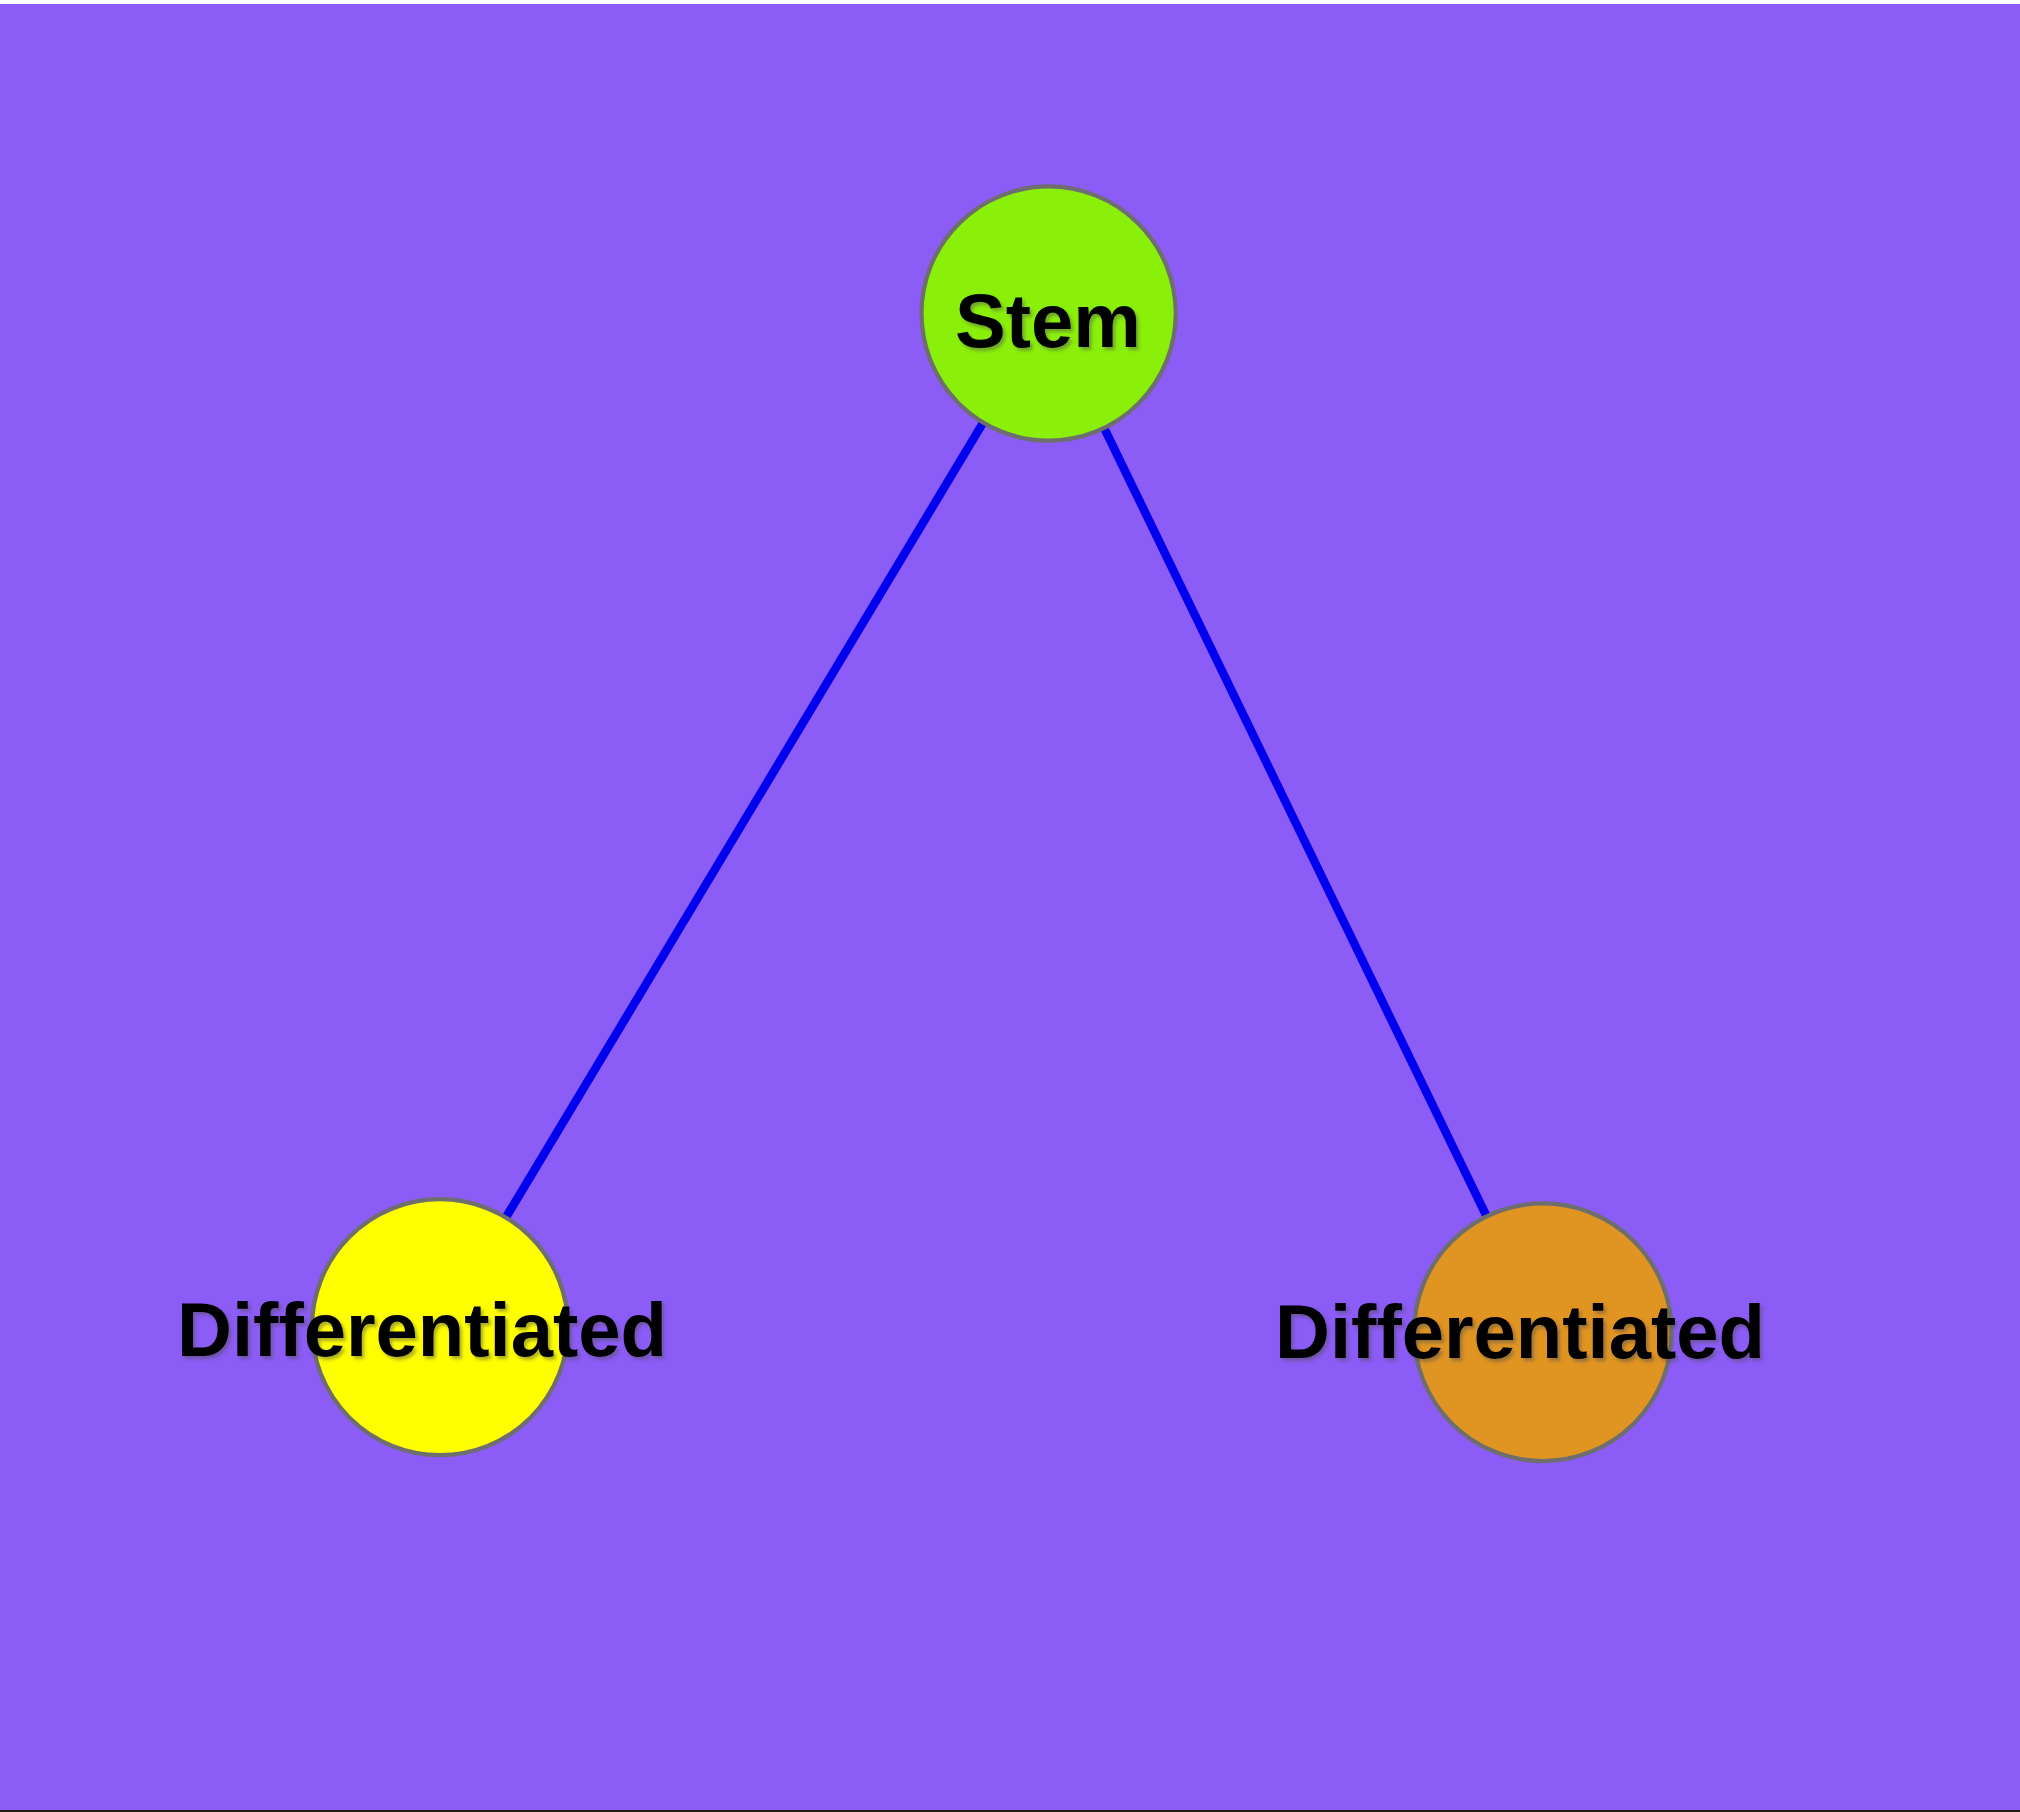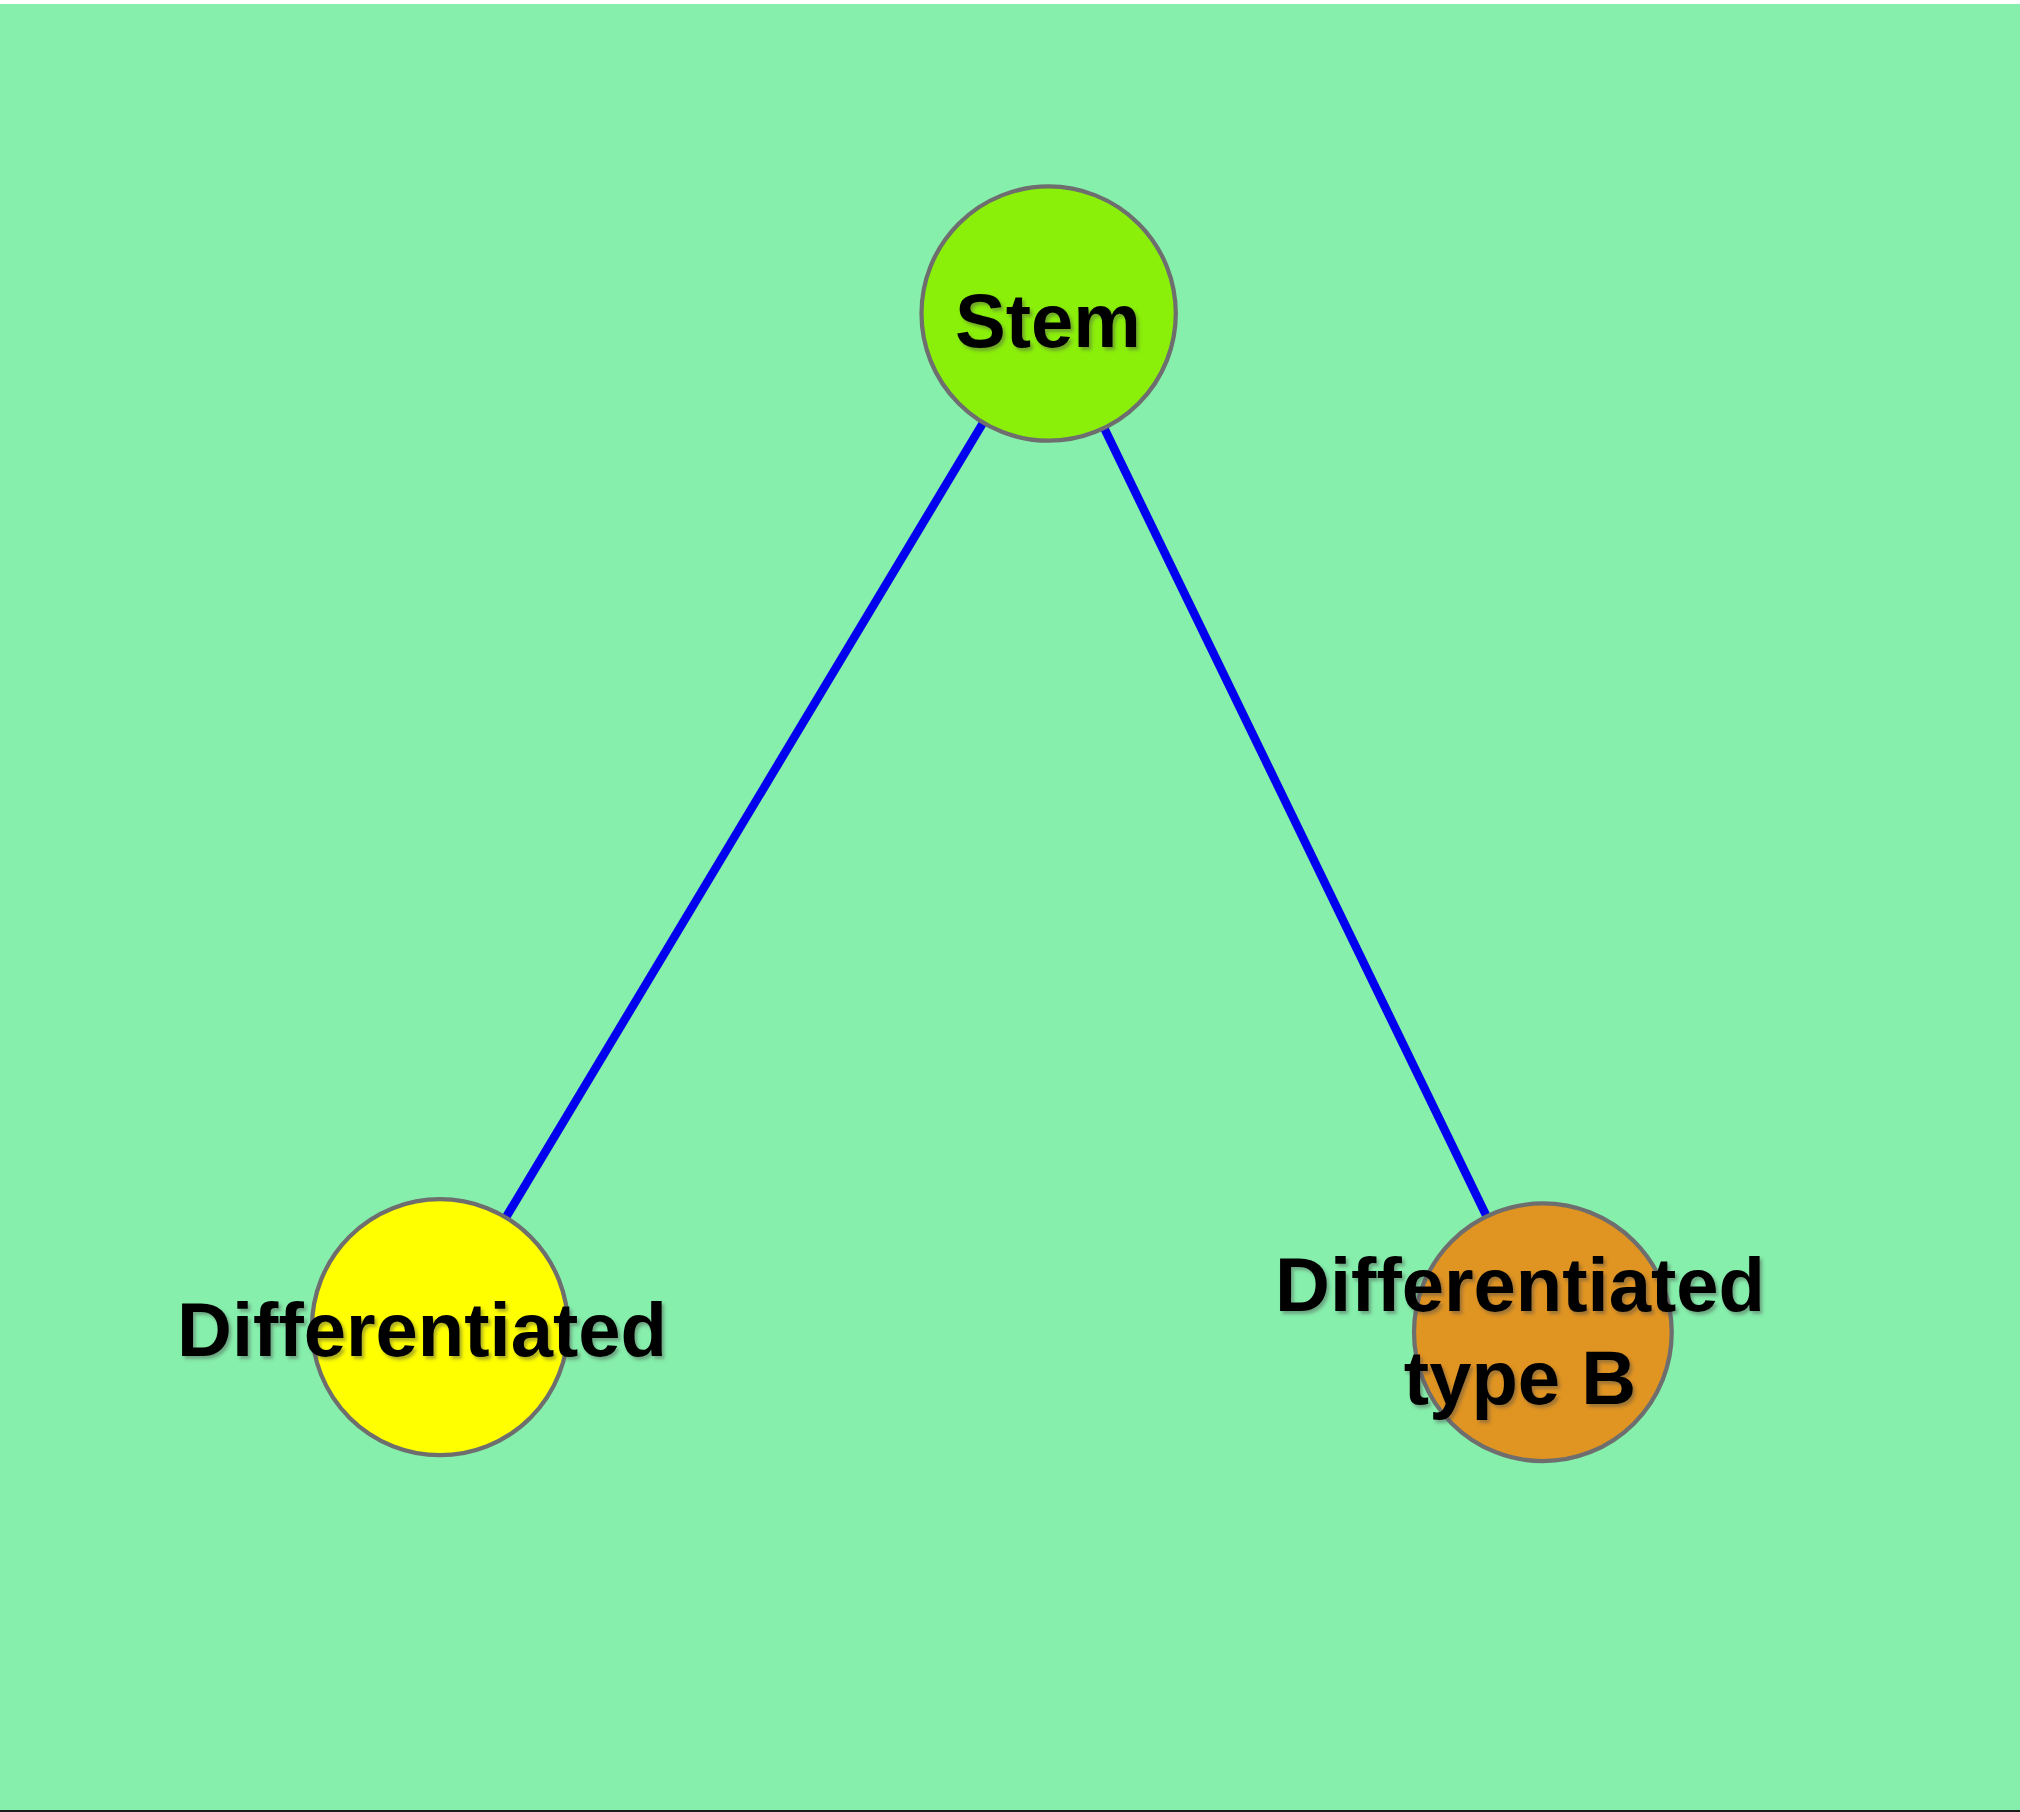--- a/index.html
+++ b/index.html
@@ -38,34 +38,33 @@
     left: 0;
     width: 100%;
     z-index: 4;
   }
   .edge-strip.top { top: 0; }
   .edge-strip.bottom { bottom: 0; }
 </style>
 </head>
 <body>
 
-<div class="stage" style="background: #86efac;">
+<div class="stage" style="background: #8b5cf6;">
   <div class="edge-strip top" style="height: 4.2px; background: rgb(255, 255, 255);"></div>
   <svg class="graph-svg" viewBox="0 0 2384 2138" preserveAspectRatio="none">
       <line x1="1237" y1="370" x2="519" y2="1566" stroke="#0000EE" stroke-width="10"></line>
       <line x1="1237" y1="370" x2="1820" y2="1572" stroke="#0000EE" stroke-width="10"></line>
       <circle cx="1237" cy="370" r="150" fill="#8AF00A" stroke="#6E6E6E" stroke-width="5"></circle>
       <circle cx="519" cy="1566" r="151" fill="#FFFF00" stroke="#6E6E6E" stroke-width="5"></circle>
       <circle cx="1820" cy="1572" r="152" fill="#E09422" stroke="#6E6E6E" stroke-width="5"></circle>
     </svg>
   <div class="edge-strip bottom" style="height: 2.5px; background: rgb(28, 28, 28);"></div>
 <div class="node-label" style="left: 1048px; top: 320px; color: rgb(0, 0, 0);">
       <div>Stem</div>
     </div>
     <div class="node-label" style="left: 422px; top: 1329px; color: rgb(0, 0, 0);">
       <div>Differentiated</div>
     </div>
     <div class="node-label" style="left: 1520px; top: 1331px; color: rgb(0, 0, 0);">
       <div>Differentiated</div>
-      <div>type B</div>
     </div>
   </div>
 
 
 </body></html>

